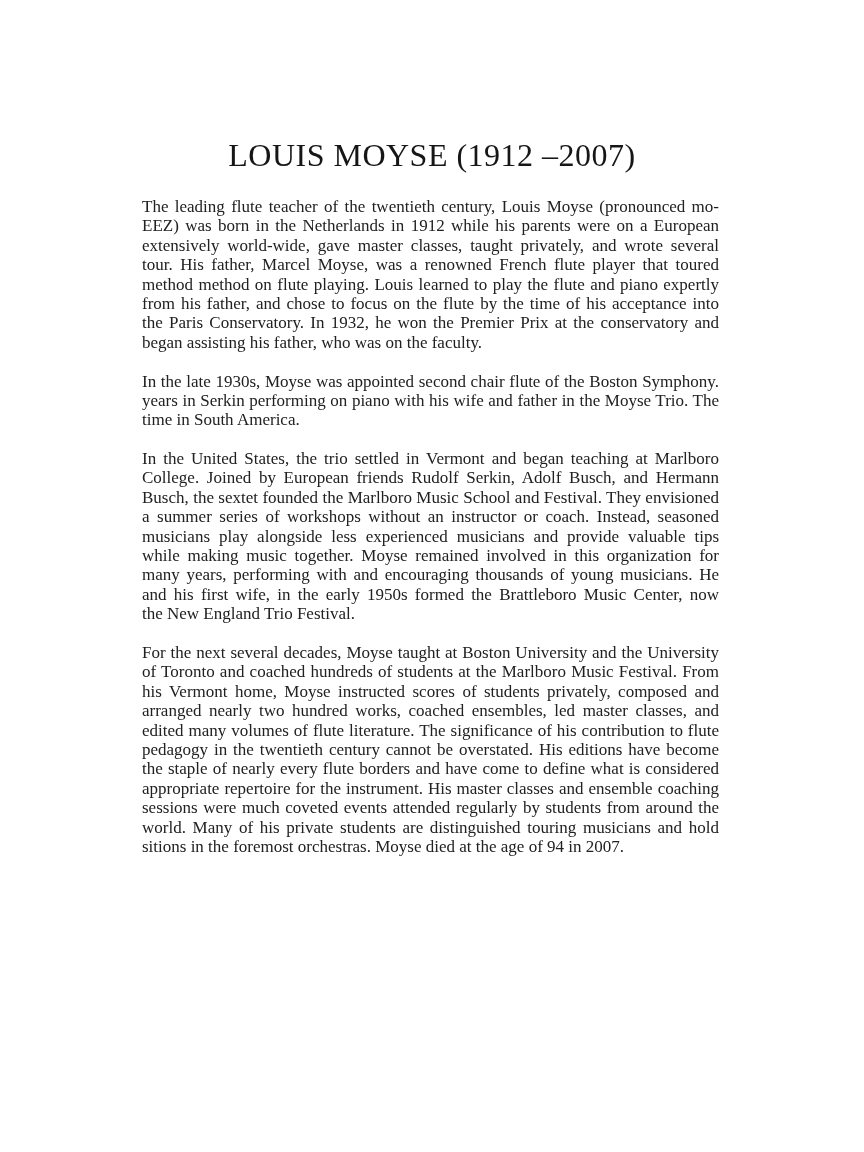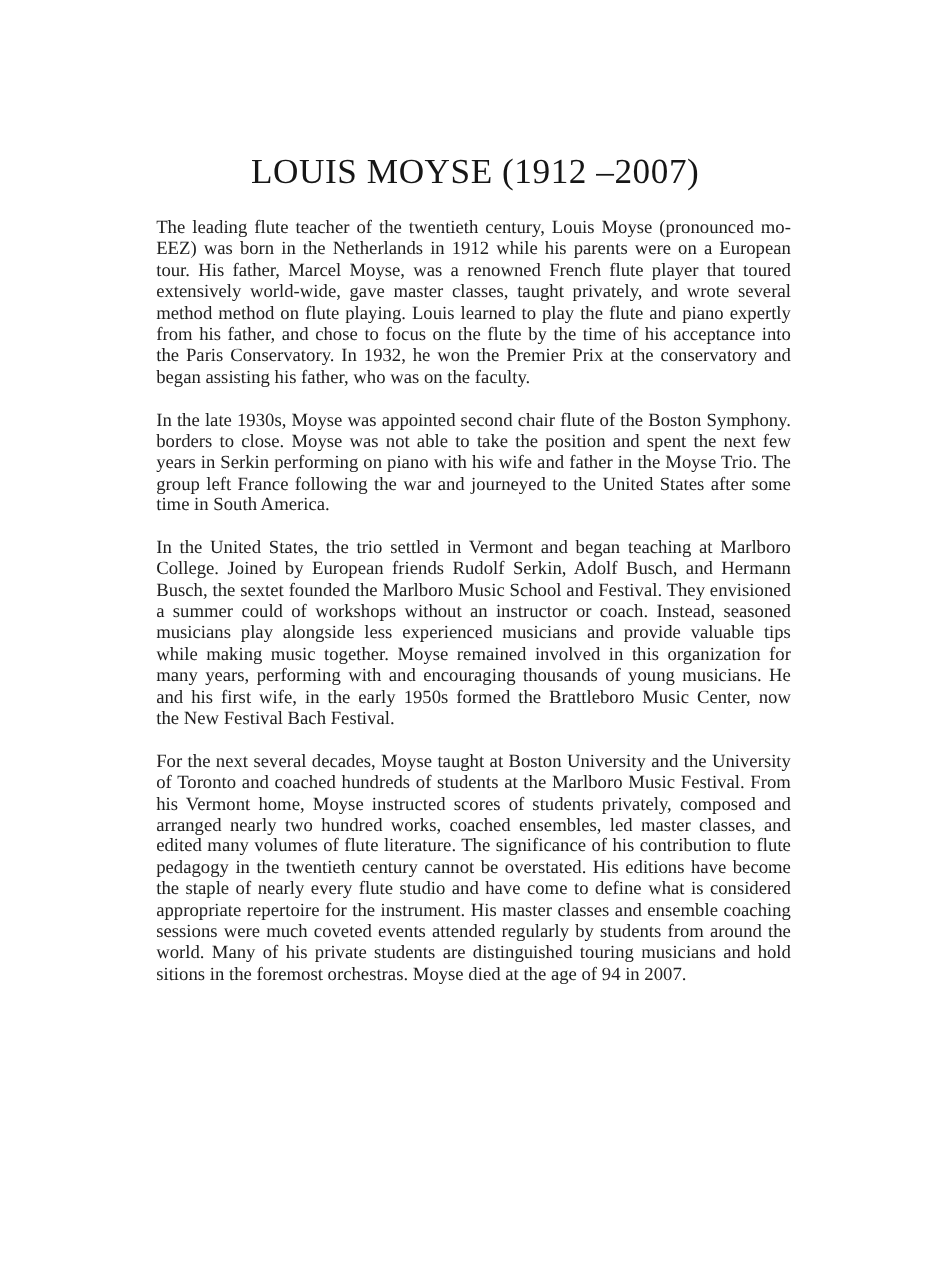--- a/index.html
+++ b/index.html
@@ -58,52 +58,50 @@
 </style>
 </head>
 <body>
 
 <div class="page">
   <h1 class="title">LOUIS MOYSE (1912 –2007)</h1>
   <div class="body-text">
       <div class="para">
         <div class="line">The leading flute teacher of the twentieth century, Louis Moyse (pronounced mo-</div>
         <div class="line">EEZ) was born in the Netherlands in 1912 while his parents were on a European</div>
+        <div class="line">extensively world-wide, gave master classes, taught privately, and wrote several</div>
         <div class="line">tour. His father, Marcel Moyse, was a renowned French flute player that toured</div>
-        <div class="line">extensively world-wide, gave master classes, taught privately, and wrote several</div>
         <div class="line">method method on flute playing. Louis learned to play the flute and piano expertly</div>
         <div class="line">from his father, and chose to focus on the flute by the time of his acceptance into</div>
         <div class="line">the Paris Conservatory. In 1932, he won the Premier Prix at the conservatory and</div>
         <div class="line last">began assisting his father, who was on the faculty.</div>
       </div>
       <div class="para">
         <div class="line">In the late 1930s, Moyse was appointed second chair flute of the Boston Symphony.</div>
-        <div class="line">borders to close. Moyse was not able to take the position and spent the next few</div>
         <div class="line">years in Serkin performing on piano with his wife and father in the Moyse Trio. The</div>
-        <div class="line">group left France following the war and journeyed to the United States after some</div>
         <div class="line last">time in South America.</div>
       </div>
       <div class="para">
         <div class="line">In the United States, the trio settled in Vermont and began teaching at Marlboro</div>
         <div class="line">College. Joined by European friends Rudolf Serkin, Adolf Busch, and Hermann</div>
         <div class="line">Busch, the sextet founded the Marlboro Music School and Festival. They envisioned</div>
-        <div class="line">a summer could of workshops without an instructor or coach. Instead, seasoned</div>
+        <div class="line">a summer series of workshops without an instructor or coach. Instead, seasoned</div>
         <div class="line">musicians play alongside less experienced musicians and provide valuable tips</div>
         <div class="line">while making music together. Moyse remained involved in this organization for</div>
         <div class="line">many years, performing with and encouraging thousands of young musicians. He</div>
         <div class="line">and his first wife, in the early 1950s formed the Brattleboro Music Center, now called</div>
-        <div class="line last">the New Festival Bach Festival.</div>
+        <div class="line last">the New England Trio Festival.</div>
       </div>
       <div class="para">
         <div class="line">For the next several decades, Moyse taught at Boston University and the University</div>
         <div class="line">of Toronto and coached hundreds of students at the Marlboro Music Festival. From</div>
         <div class="line">his Vermont home, Moyse instructed scores of students privately, composed and</div>
         <div class="line">arranged nearly two hundred works, coached ensembles, led master classes, and</div>
         <div class="line">edited many volumes of flute literature. The significance of his contribution to flute</div>
         <div class="line">pedagogy in the twentieth century cannot be overstated. His editions have become</div>
-        <div class="line">the staple of nearly every flute studio and have come to define what is considered</div>
+        <div class="line">the staple of nearly every flute borders and have come to define what is considered</div>
         <div class="line">appropriate repertoire for the instrument. His master classes and ensemble coaching</div>
         <div class="line">sessions were much coveted events attended regularly by students from around the</div>
         <div class="line">world. Many of his private students are distinguished touring musicians and hold po-</div>
         <div class="line last">sitions in the foremost orchestras. Moyse died at the age of 94 in 2007.</div>
       </div>
     </div>
 </div>
 
 </body></html>

